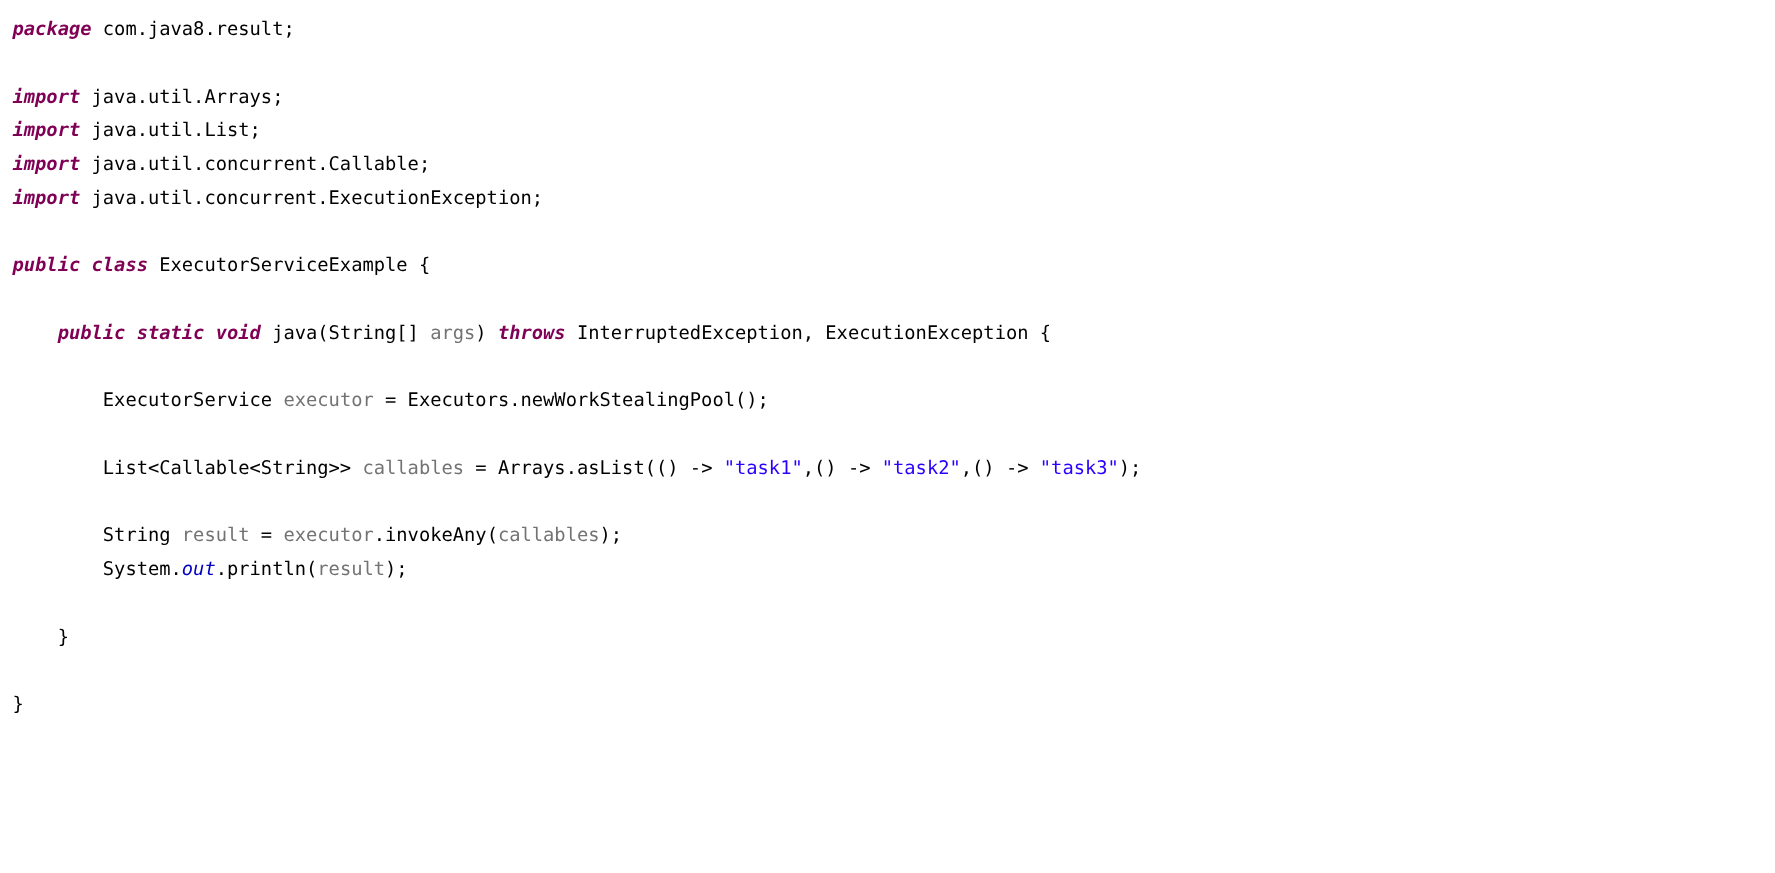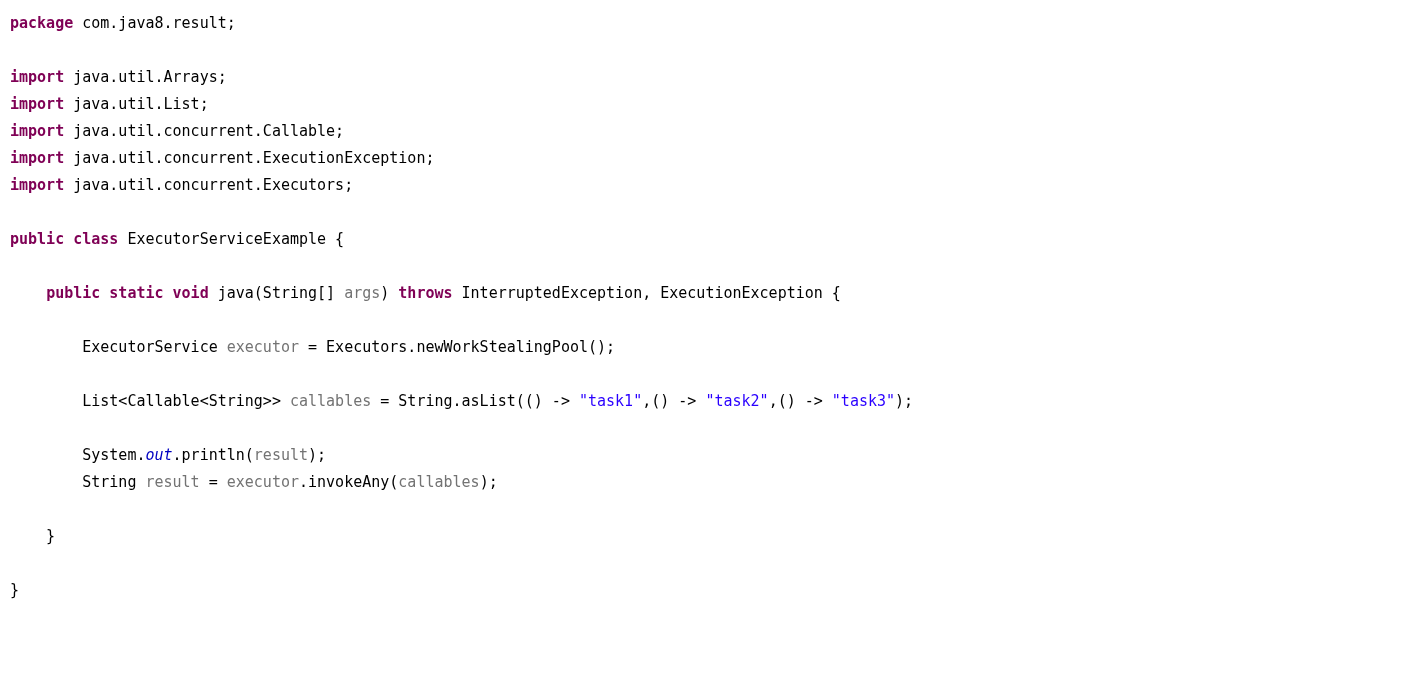--- a/index.html
+++ b/index.html
@@ -10,20 +10,21 @@
     font-size: 15px;
     line-height: 1.8;
     color: #000000;
   }
   .code-line {
     white-space: pre;
   }
   .keyword {
     color: #7f0055;
     font-weight: bold;
+    font-style: italic;
   }
   .string {
     color: #2a00ff;
   }
   .identifier {
     color: #737373;
   }
   .static-call {
     color: #000000;
   }
@@ -35,29 +36,28 @@
 </head>
 <body>
 
 <div>
 <div class="code-line"><span class="keyword">package</span><span> com.java8.result;</span></div>
 <div class="code-line">&nbsp;</div>
 <div class="code-line"><span class="keyword">import</span><span> java.util.Arrays;</span></div>
 <div class="code-line"><span class="keyword">import</span><span> java.util.List;</span></div>
 <div class="code-line"><span class="keyword">import</span><span> java.util.concurrent.Callable;</span></div>
 <div class="code-line"><span class="keyword">import</span><span> java.util.concurrent.ExecutionException;</span></div>
-<div class="code-line"><span class="keyword">import</span><span> java.util.concurrent.Executors;</span></div>
 <div class="code-line">&nbsp;</div>
 <div class="code-line"><span class="keyword">public</span><span> </span><span class="keyword">class</span><span> ExecutorServiceExample {</span></div>
 <div class="code-line">&nbsp;</div>
 <div class="code-line"><span>    </span><span class="keyword">public</span><span> </span><span class="keyword">static</span><span> </span><span class="keyword">void</span><span> java(String[] </span><span class="identifier">args</span><span>) </span><span class="keyword">throws</span><span> InterruptedException, ExecutionException {</span></div>
 <div class="code-line">&nbsp;</div>
 <div class="code-line"><span>        </span><span>ExecutorService </span><span class="identifier">executor</span><span> = Executors.</span><span class="static-call">newWorkStealingPool</span><span>();</span></div>
 <div class="code-line">&nbsp;</div>
-<div class="code-line"><span>        </span><span>List&lt;Callable&lt;String&gt;&gt; </span><span class="identifier">callables</span><span> = String.</span><span class="static-call">asList</span><span>(() -&gt; </span><span class="string">"task1"</span><span>,() -&gt; </span><span class="string">"task2"</span><span>,() -&gt; </span><span class="string">"task3"</span><span>);</span></div>
+<div class="code-line"><span>        </span><span>List&lt;Callable&lt;String&gt;&gt; </span><span class="identifier">callables</span><span> = Arrays.</span><span class="static-call">asList</span><span>(() -&gt; </span><span class="string">"task1"</span><span>,() -&gt; </span><span class="string">"task2"</span><span>,() -&gt; </span><span class="string">"task3"</span><span>);</span></div>
 <div class="code-line">&nbsp;</div>
+<div class="code-line"><span>        </span><span>String </span><span class="identifier">result</span><span> = </span><span class="identifier">executor</span><span>.invokeAny(</span><span class="identifier">callables</span><span>);</span></div>
 <div class="code-line"><span>        </span><span>System.</span><span class="static-field">out</span><span>.println(</span><span class="identifier">result</span><span>);</span></div>
-<div class="code-line"><span>        </span><span>String </span><span class="identifier">result</span><span> = </span><span class="identifier">executor</span><span>.invokeAny(</span><span class="identifier">callables</span><span>);</span></div>
 <div class="code-line">&nbsp;</div>
 <div class="code-line">    }</div>
 <div class="code-line">&nbsp;</div>
 <div class="code-line">}</div>
 </div>
 
 </body></html>

